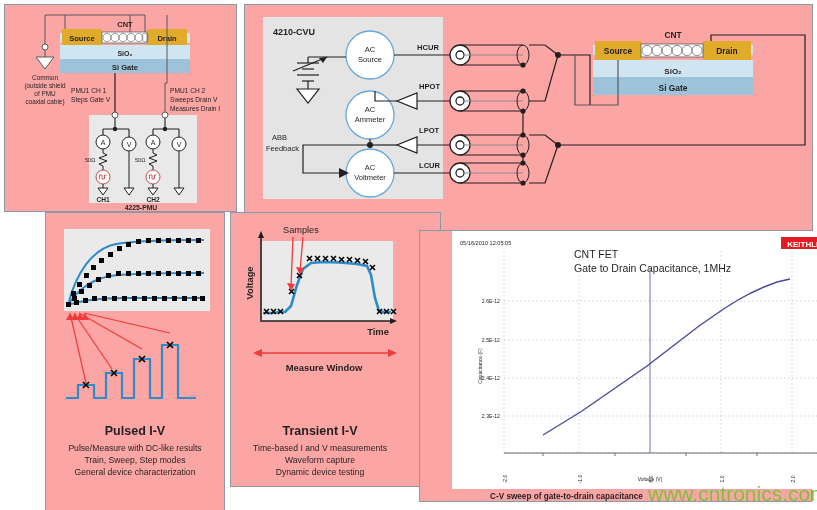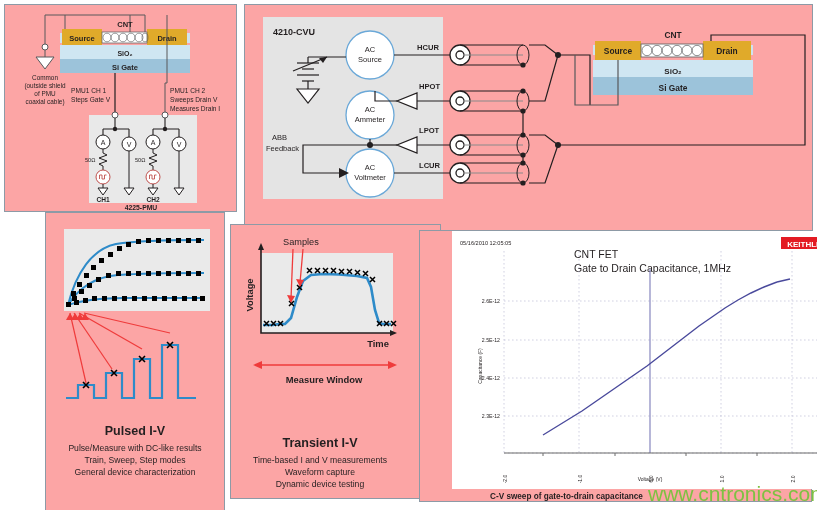--- a/index.html
+++ b/index.html
@@ -348,21 +348,21 @@
       <path d="M121 129 l6 6 M127 129 l-6 6"></path>
     </g>
 
     <text class="lbl bold" x="89" y="222" font-size="12.5" text-anchor="middle">Pulsed I-V</text>
     <text class="lbl" x="89" y="238" font-size="8.6" text-anchor="middle">Pulse/Measure with DC-like results</text>
     <text class="lbl" x="89" y="250" font-size="8.6" text-anchor="middle">Train, Sweep, Step modes</text>
     <text class="lbl" x="89" y="262" font-size="8.6" text-anchor="middle">General device characterization</text>
   </svg>
 </div>
 
-<div class="panel" style="left:230px;top:224px;width:211px;height:275px;">
+<div class="panel" style="left:230px;top:212px;width:211px;height:275px;">
   <svg width="178" height="273" viewBox="0 0 178 273">
     <rect x="30" y="28" width="132" height="80" fill="#eaeaea"></rect>
 
     <g stroke="#231f20" stroke-width="1.6" fill="none">
       <path d="M30 22 L30 108 L162 108"></path>
       <polygon points="30,18 27,25 33,25" fill="#231f20" stroke="none"></polygon>
       <polygon points="166,108 159,105 159,111" fill="#231f20" stroke="none"></polygon>
     </g>
 
     <path d="M32 100 L42 100 L48 99 L54 99 L60 93 L66 72 L72 56 L80 50 L92 49 L108 49.5 L126 51 L136 53 L140 62 L144 85 L148 98 L152 99 L160 99" fill="none" stroke="#2e8bc9" stroke-width="2.6"></path>

